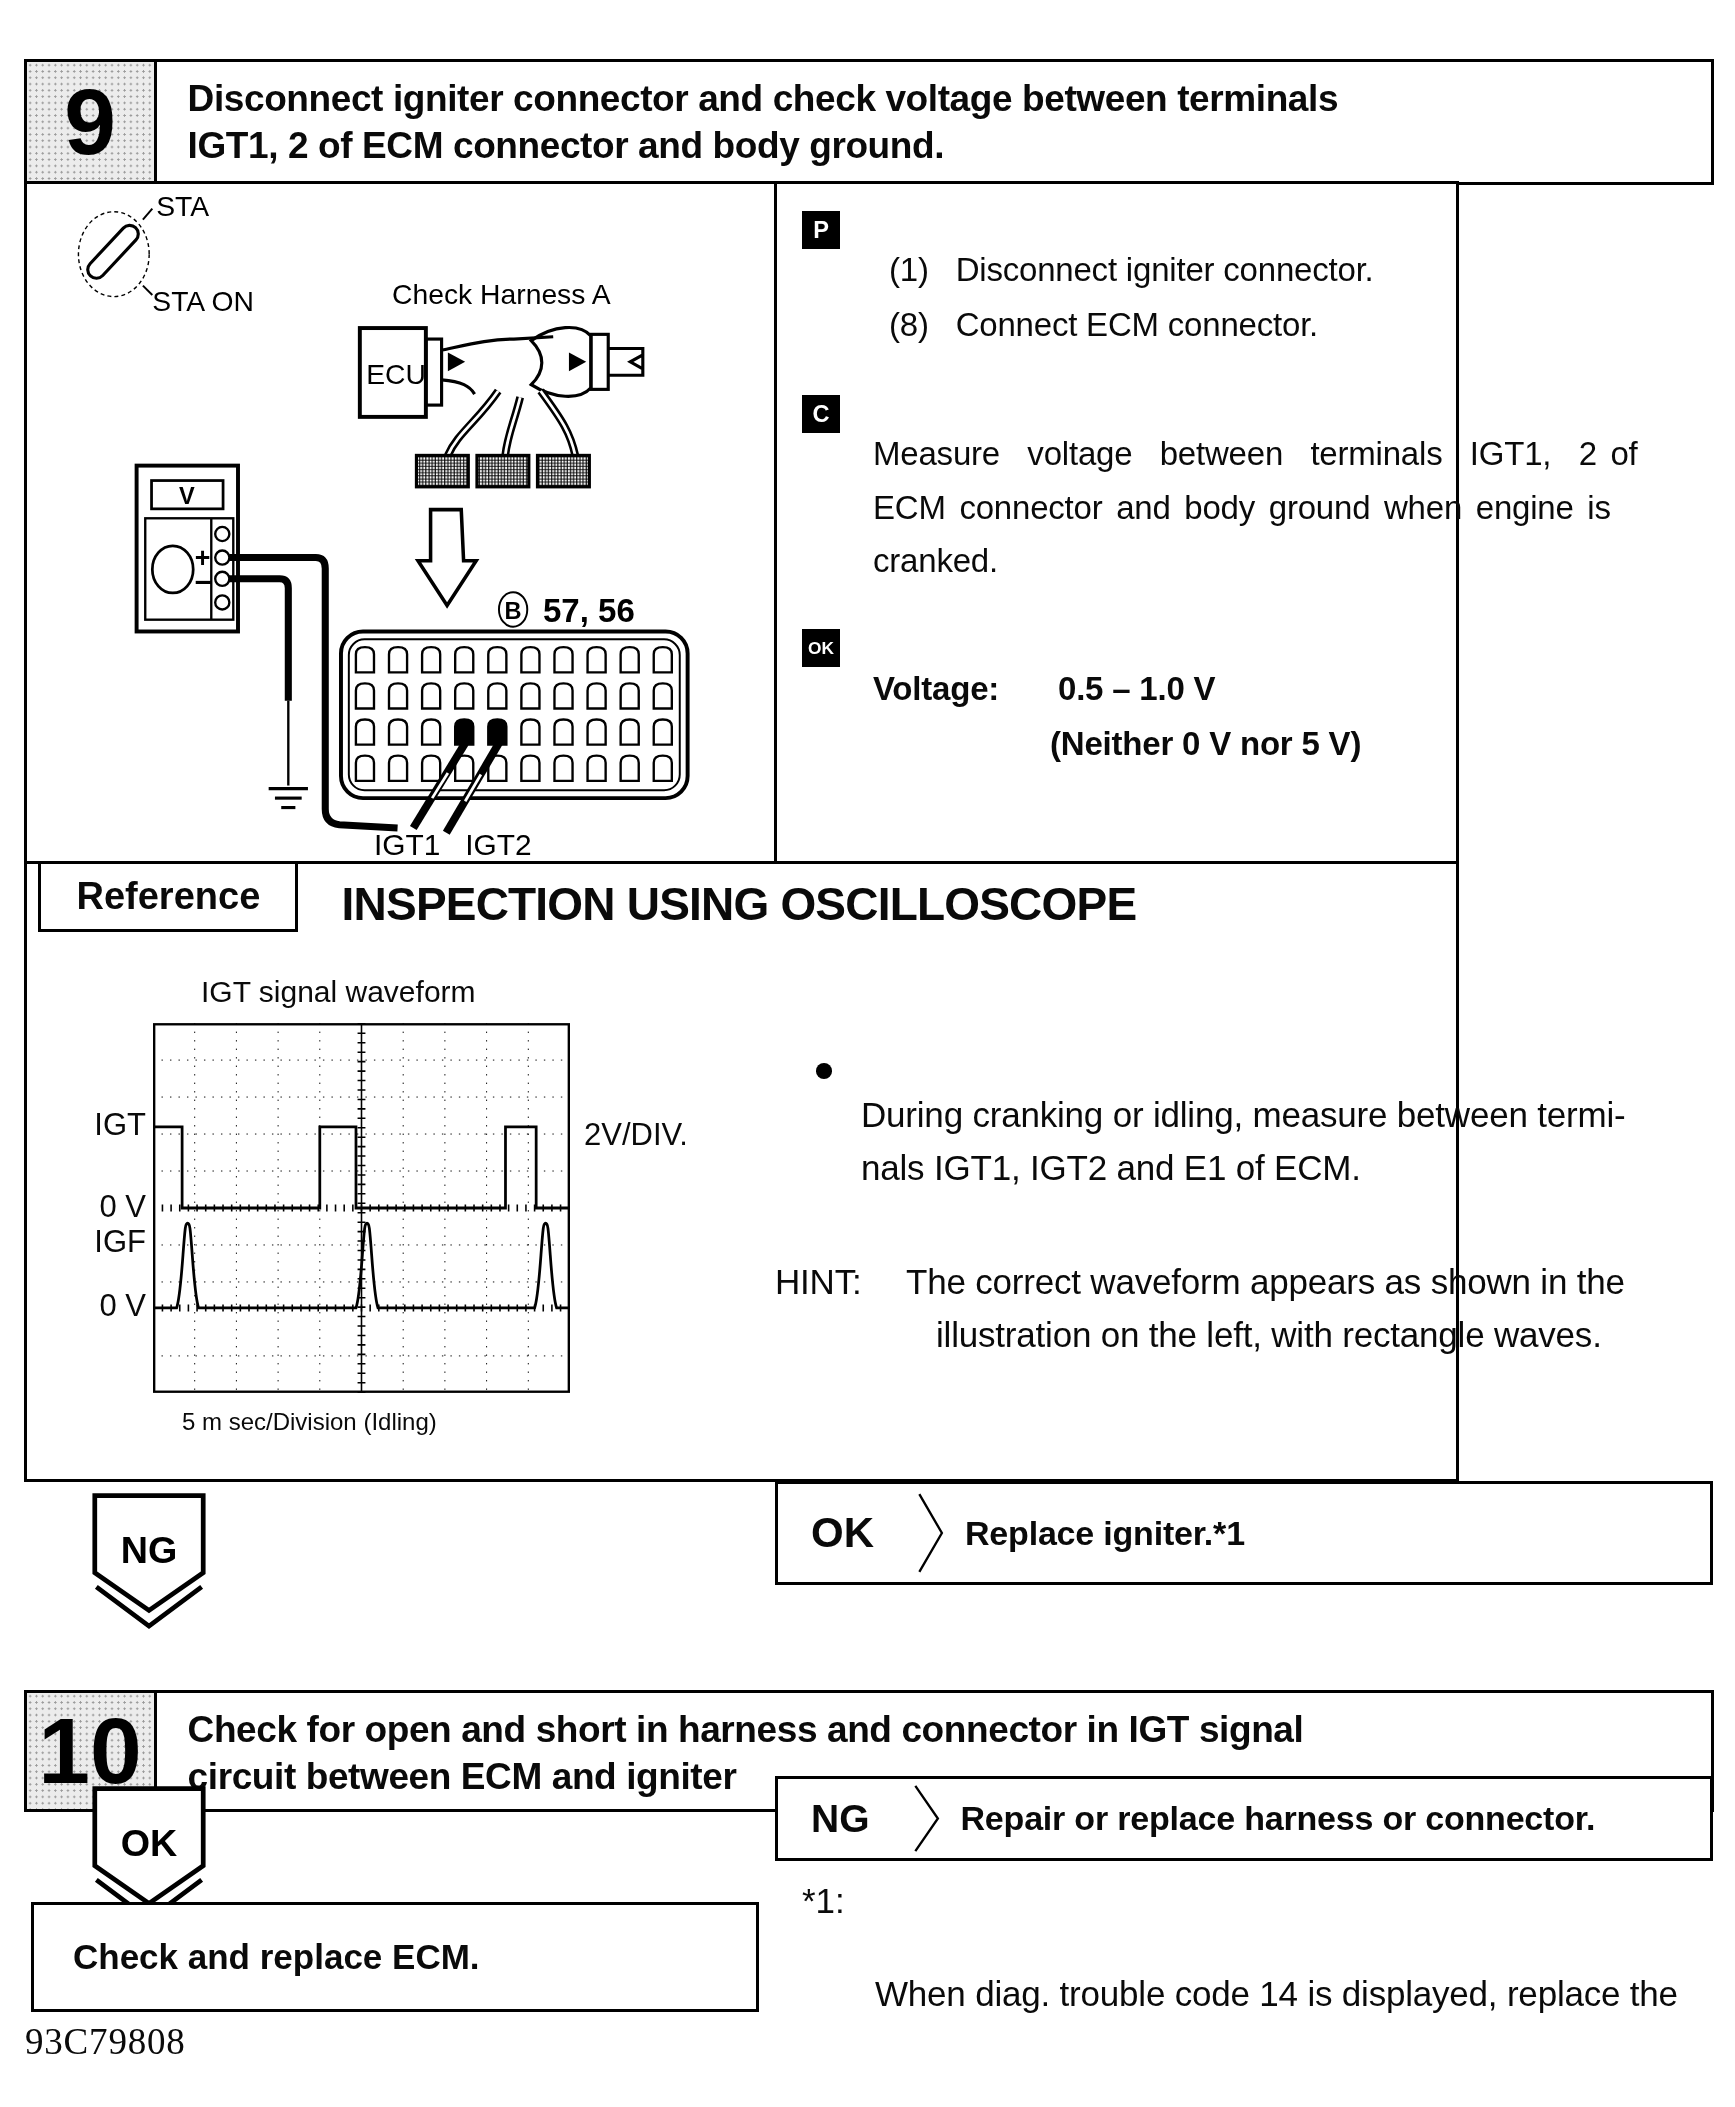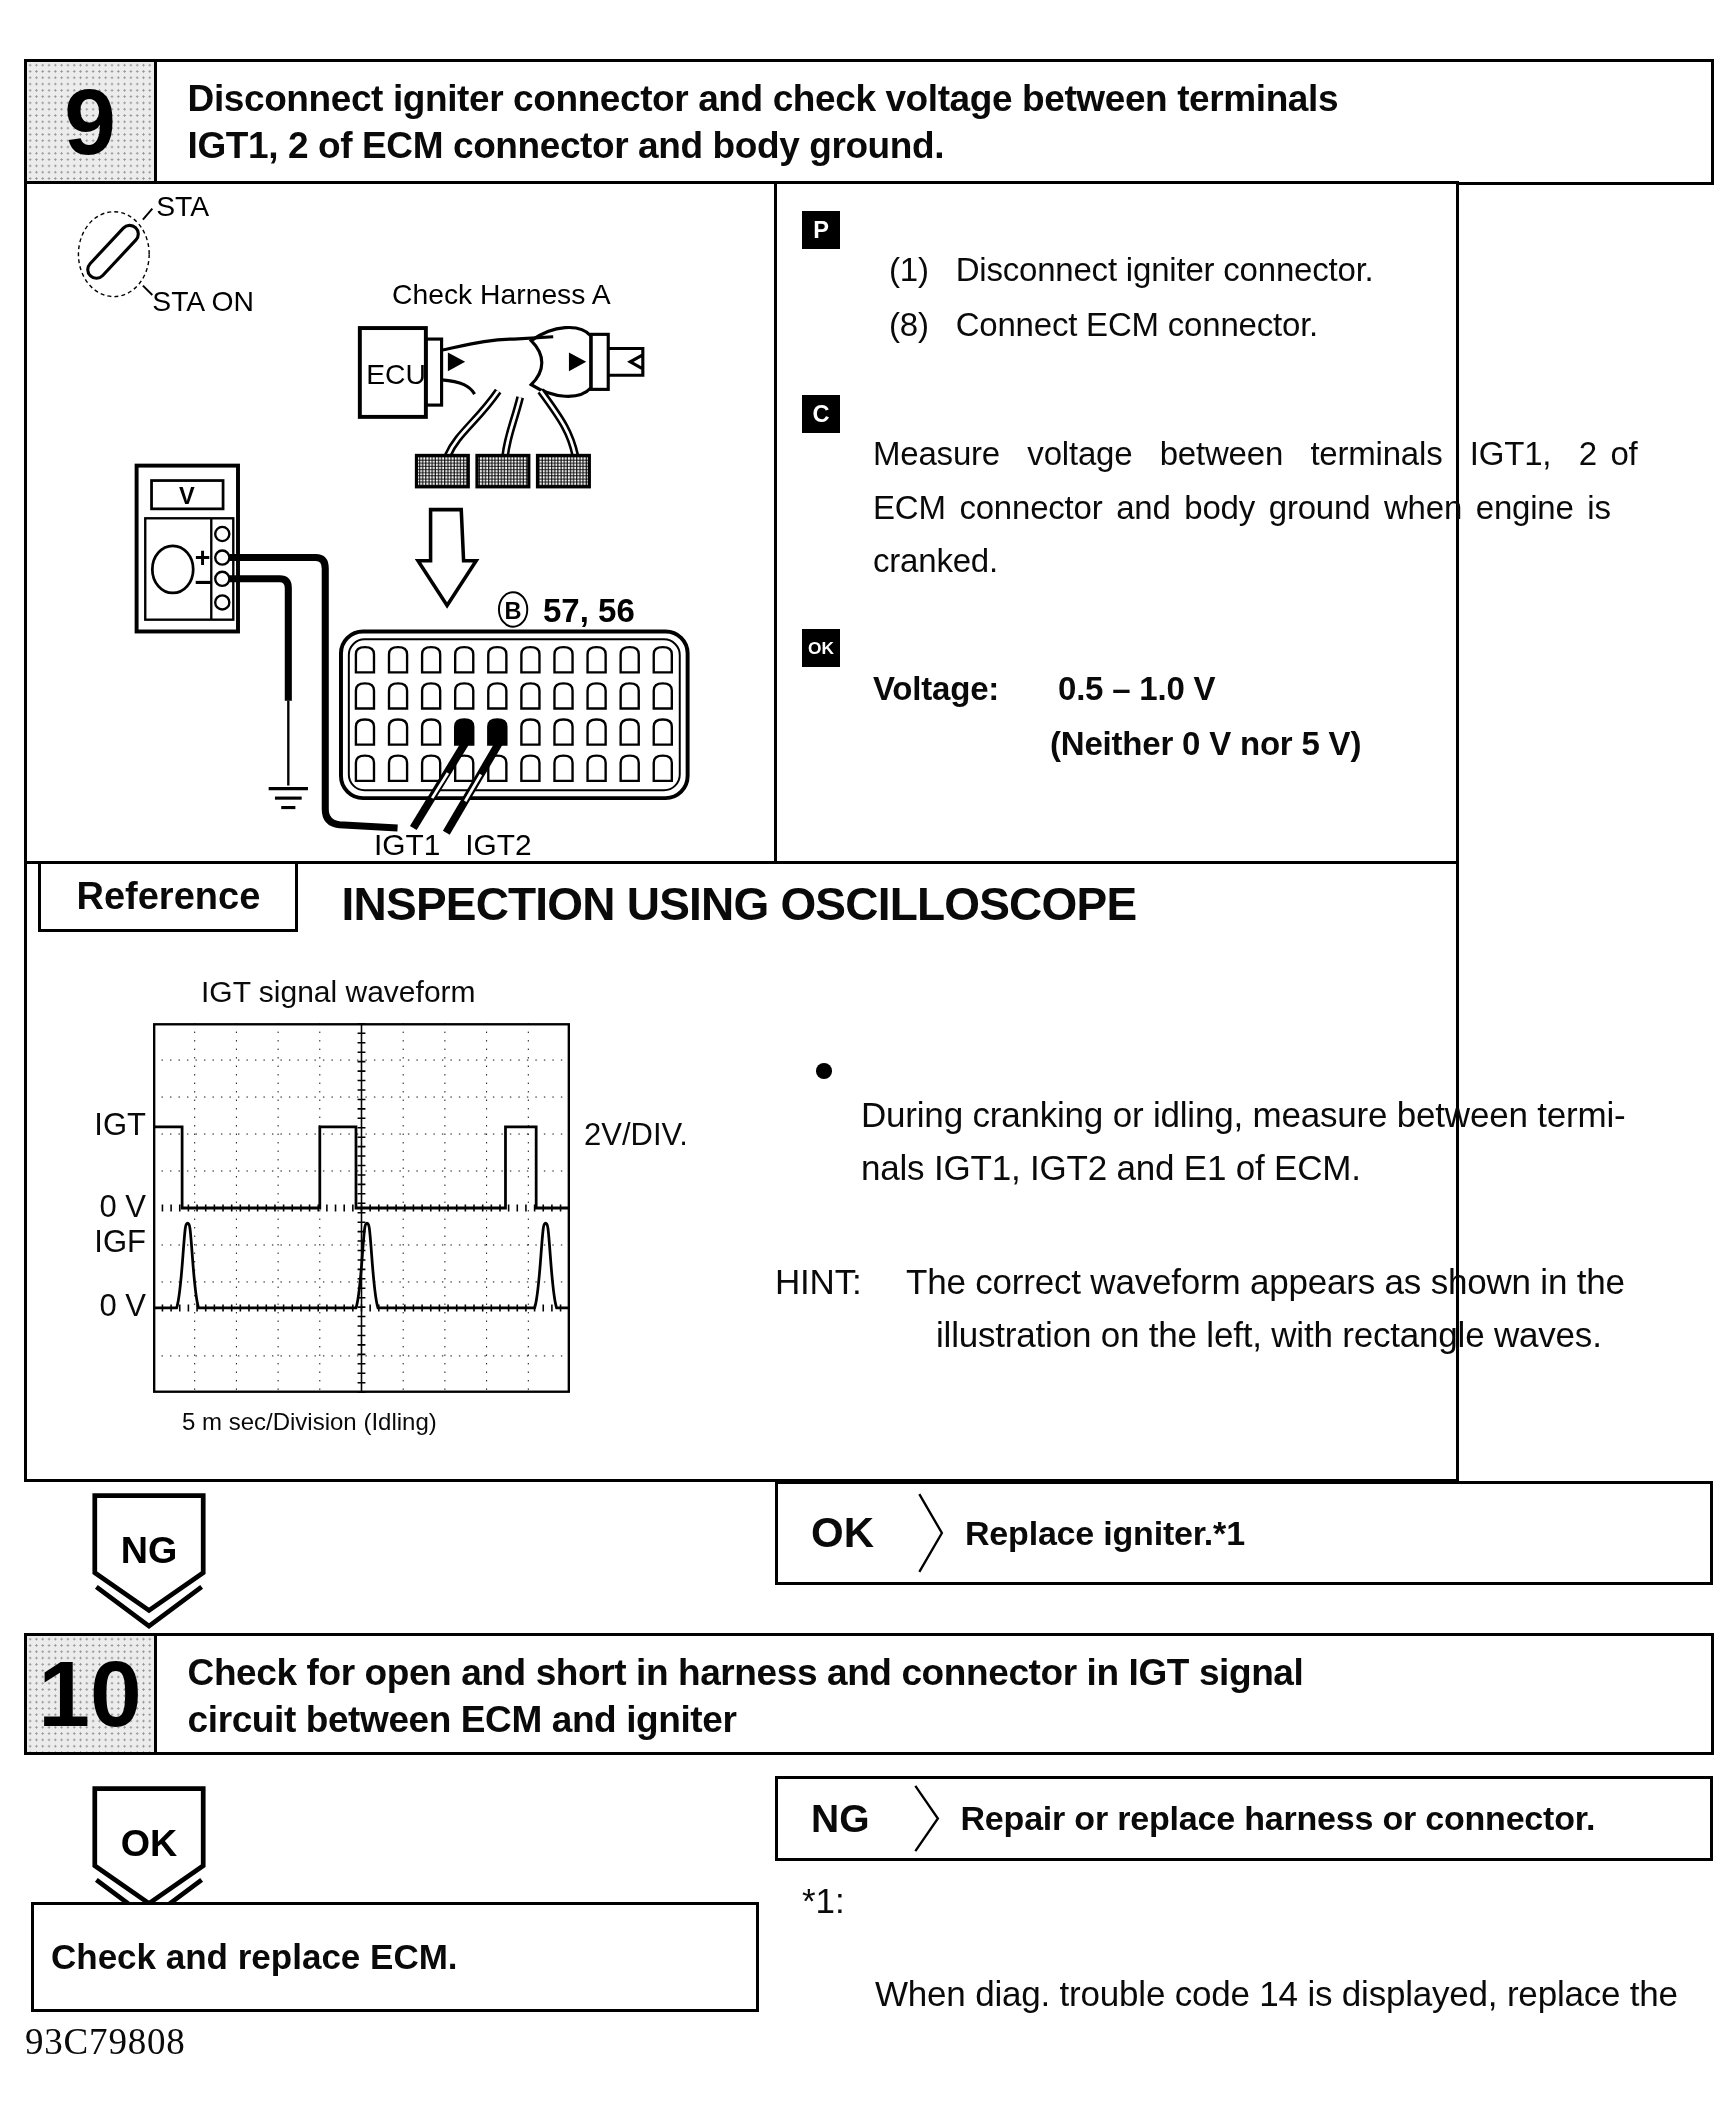--- a/index.html
+++ b/index.html
@@ -47,21 +47,21 @@
     position:absolute;left:775px;width:938px;border:3.9px solid #000;background:#fff;
     box-sizing:border-box;display:flex;align-items:center;
   }
   .action-ok{font-size:42px;font-weight:bold;margin-left:33px;letter-spacing:0;}
   .action-chev{margin-left:43px;}
   .action-text{font-size:34px;font-weight:bold;margin-left:20px;letter-spacing:-0.2px;white-space:pre;}
   .ecm-box{
     position:absolute;left:31px;top:1902px;width:728px;height:110px;border:3.9px solid #000;
     box-sizing:border-box;display:flex;align-items:center;background:#fff;
   }
-  .ecm-box span{font-size:35px;font-weight:bold;margin-left:17px;}
+  .ecm-box span{font-size:35px;font-weight:bold;margin-left:39px;}
   .footnote-label{position:absolute;left:802px;top:1881px;font-size:35px;}
   .footnote-lines{position:absolute;left:875px;top:1881px;font-size:35px;line-height:45px;white-space:pre;letter-spacing:-0.2px;}
   .doc-code{position:absolute;left:25px;top:2020px;font-size:37px;font-family:"Liberation Serif",serif;letter-spacing:0.8px;}
   svg text{font-family:"Liberation Sans",sans-serif;}
 </style>
 </head>
 <body>
 
 <div class="page">
 
@@ -284,21 +284,21 @@
   </svg>
 
   <div class="action-box" style="top:1481px;height:104px;">
     <span class="action-ok">OK</span>
     <svg class="action-chev" width="28" height="82" viewBox="0 0 36 104">
       <path d="M3,2 L32,52 L3,102" fill="none" stroke="#000" stroke-width="3"></path>
     </svg>
     <span class="action-text">Replace igniter.*1</span>
   </div>
 
-  <div class="step-box" style="top:1633px;height:122px;">
+  <div class="step-box" style="top:1690px;height:122px;">
     <div class="step-num">10</div>
     <div class="step-title">
       <div>Check for open and short in harness and connector in IGT signal</div>
       <div>circuit between ECM and igniter</div>
     </div>
   </div>
 
   <svg class="abs" style="left:90px;top:1784px;" width="118" height="143" viewBox="0 0 150 182">
     <path d="M6,6 H144 V104 L75,152 L6,104 Z" fill="#fff" stroke="#000" stroke-width="6"></path>
     <path d="M8,122 L75,172 L142,122" fill="none" stroke="#000" stroke-width="6"></path>

